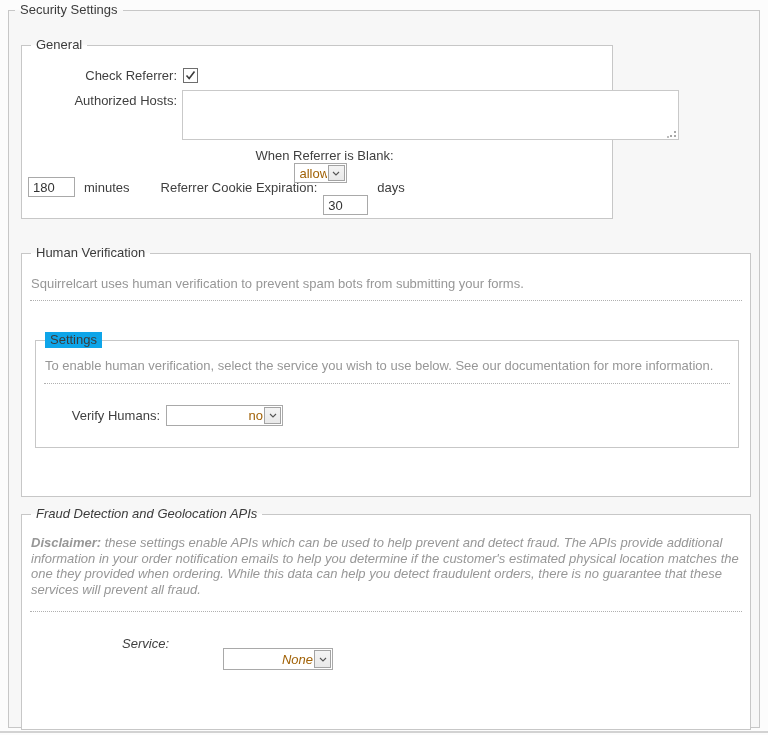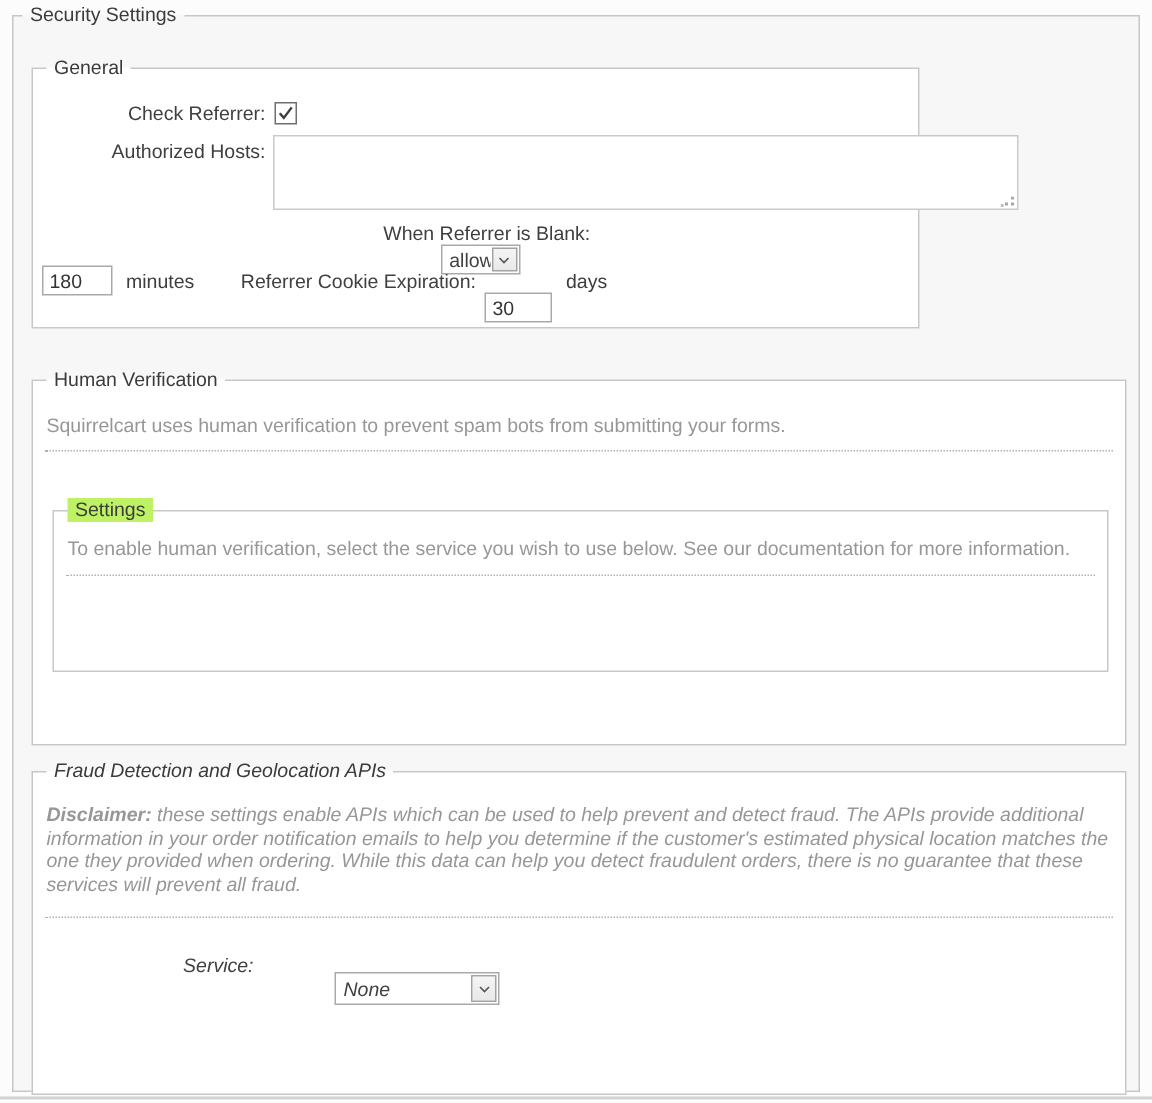--- a/index.html
+++ b/index.html
@@ -21,21 +21,21 @@
     white-space: nowrap; line-height: 16px;
   }
   #fs-outer { left: 8px; top: 10px; width: 752px; height: 718px; background: #f7f7f7; }
   #fs-outer > .legend { background: linear-gradient(to bottom, #fcfcfc 45%, #f7f7f7 55%); left: 6px; }
   .fs-white { background: #ffffff; }
   .fs-white > .legend { background: linear-gradient(to bottom, #f7f7f7 45%, #ffffff 55%); }
   #fs-general  { left: 12px; top: 34px;  width: 592px; height: 174px; padding-left: 46px; }
   #fs-human    { left: 12px; top: 242px; width: 730px; height: 244px; }
   #fs-fraud    { left: 12px; top: 503px; width: 730px; height: 216px; font-style: italic; }
   #fs-settings { left: 13px; top: 86px;  width: 704px; height: 108px; background:#fff; }
-  #fs-settings > .legend { background: #bef264; }
+  #fs-settings > .legend { background: #0ea5e9; }
 
   .row { position: absolute; left: 0; width: 100%; display: flex; align-items: center; }
   .flabel { text-align: right; color: #3f3f3f; flex: none; }
   .gap { margin-left: 6px; }
   .unit { margin-left: 9px; color: #3d3d3d; }
 
   .desc { position: absolute; color: #979797; line-height: 15.5px; }
   .dotted { position: absolute; left: 8px; right: 8px; border-top: 1px dotted #b0b0b0; height: 0; }
 
   
@@ -48,21 +48,21 @@
   .tinput {
     height: 20px; border: 1px solid #a9a9a9; background: #fff;
     font-family: "Liberation Sans", "DejaVu Sans", sans-serif;
     font-size: 13px; color: #333; padding: 0 4px; flex: none;
   }
   
   .select {
     border: 1px solid #a9a9a9; background: #fff; flex: none;
     display: flex; align-items: center; position: relative;
   }
-  .select .sel-text { padding-left: 5px; color: #404040; flex: 1 1 auto; white-space: nowrap; overflow: hidden; }
+  .select .sel-text { padding-left: 5px; color: #a16207; flex: 1 1 auto; white-space: nowrap; overflow: hidden; text-align: right; }
   .select .sel-btn {
     flex: none; align-self: stretch; margin: 1px; width: 17px;
     background: linear-gradient(to bottom, #f4f4f4, #e9e9e9);
     border: 1px solid #a3a3a3;
     display: flex; align-items: center; justify-content: center;
   }
   
   .tarea {
     position: absolute; border: 1px solid #c9c9c9; background: #fff;
     resize: none; outline: none;
@@ -127,20 +127,31 @@
 
     <p class="desc" style="left:9px; right:9px; top:22px;">Squirrelcart uses human verification to prevent spam bots from submitting your forms.</p>
     <div class="dotted" style="top:46px;"></div>
 
     <div class="fieldset" id="fs-settings">
       <span class="legend">Settings</span>
 
       <p class="desc" style="left:9px; right:9px; top:17px;">To enable human verification, select the service you wish to use below. See our documentation for more information.</p>
       <div class="dotted" style="top:42px;"></div>
 
+      <div class="row" style="top:64px; height:21px;">
+        <span class="flabel" style="width:124px;">Verify Humans:</span>
+        <span class="select gap" style="width:117px; height:21px;">
+          <span class="sel-text">no</span>
+          <span class="sel-btn">
+            <svg width="8" height="5" viewBox="0 0 8 5">
+                <path d="M1 1 L4 4 L7 1" fill="none" stroke="#555" stroke-width="1.1"></path>
+              </svg>
+          </span>
+        </span>
+      </div>
     </div>
   </div>
 
   <div class="fieldset fs-white" id="fs-fraud">
     <span class="legend">Fraud Detection and Geolocation APIs</span>
 
     <p class="desc" style="left:9px; right:9px; top:20px;"><b>Disclaimer:</b><span> these settings enable APIs which can be used to help prevent and detect fraud. The APIs provide additional information in your order notification emails to help you determine if the customer's estimated physical location matches the one they provided when ordering. While this data can help you detect fraudulent orders, there is no guarantee that these services will prevent all fraud.</span></p>
     <div class="dotted" style="top:96px;"></div>
 
     <div class="row" style="top:117px; height:22px;gap:48px;">

